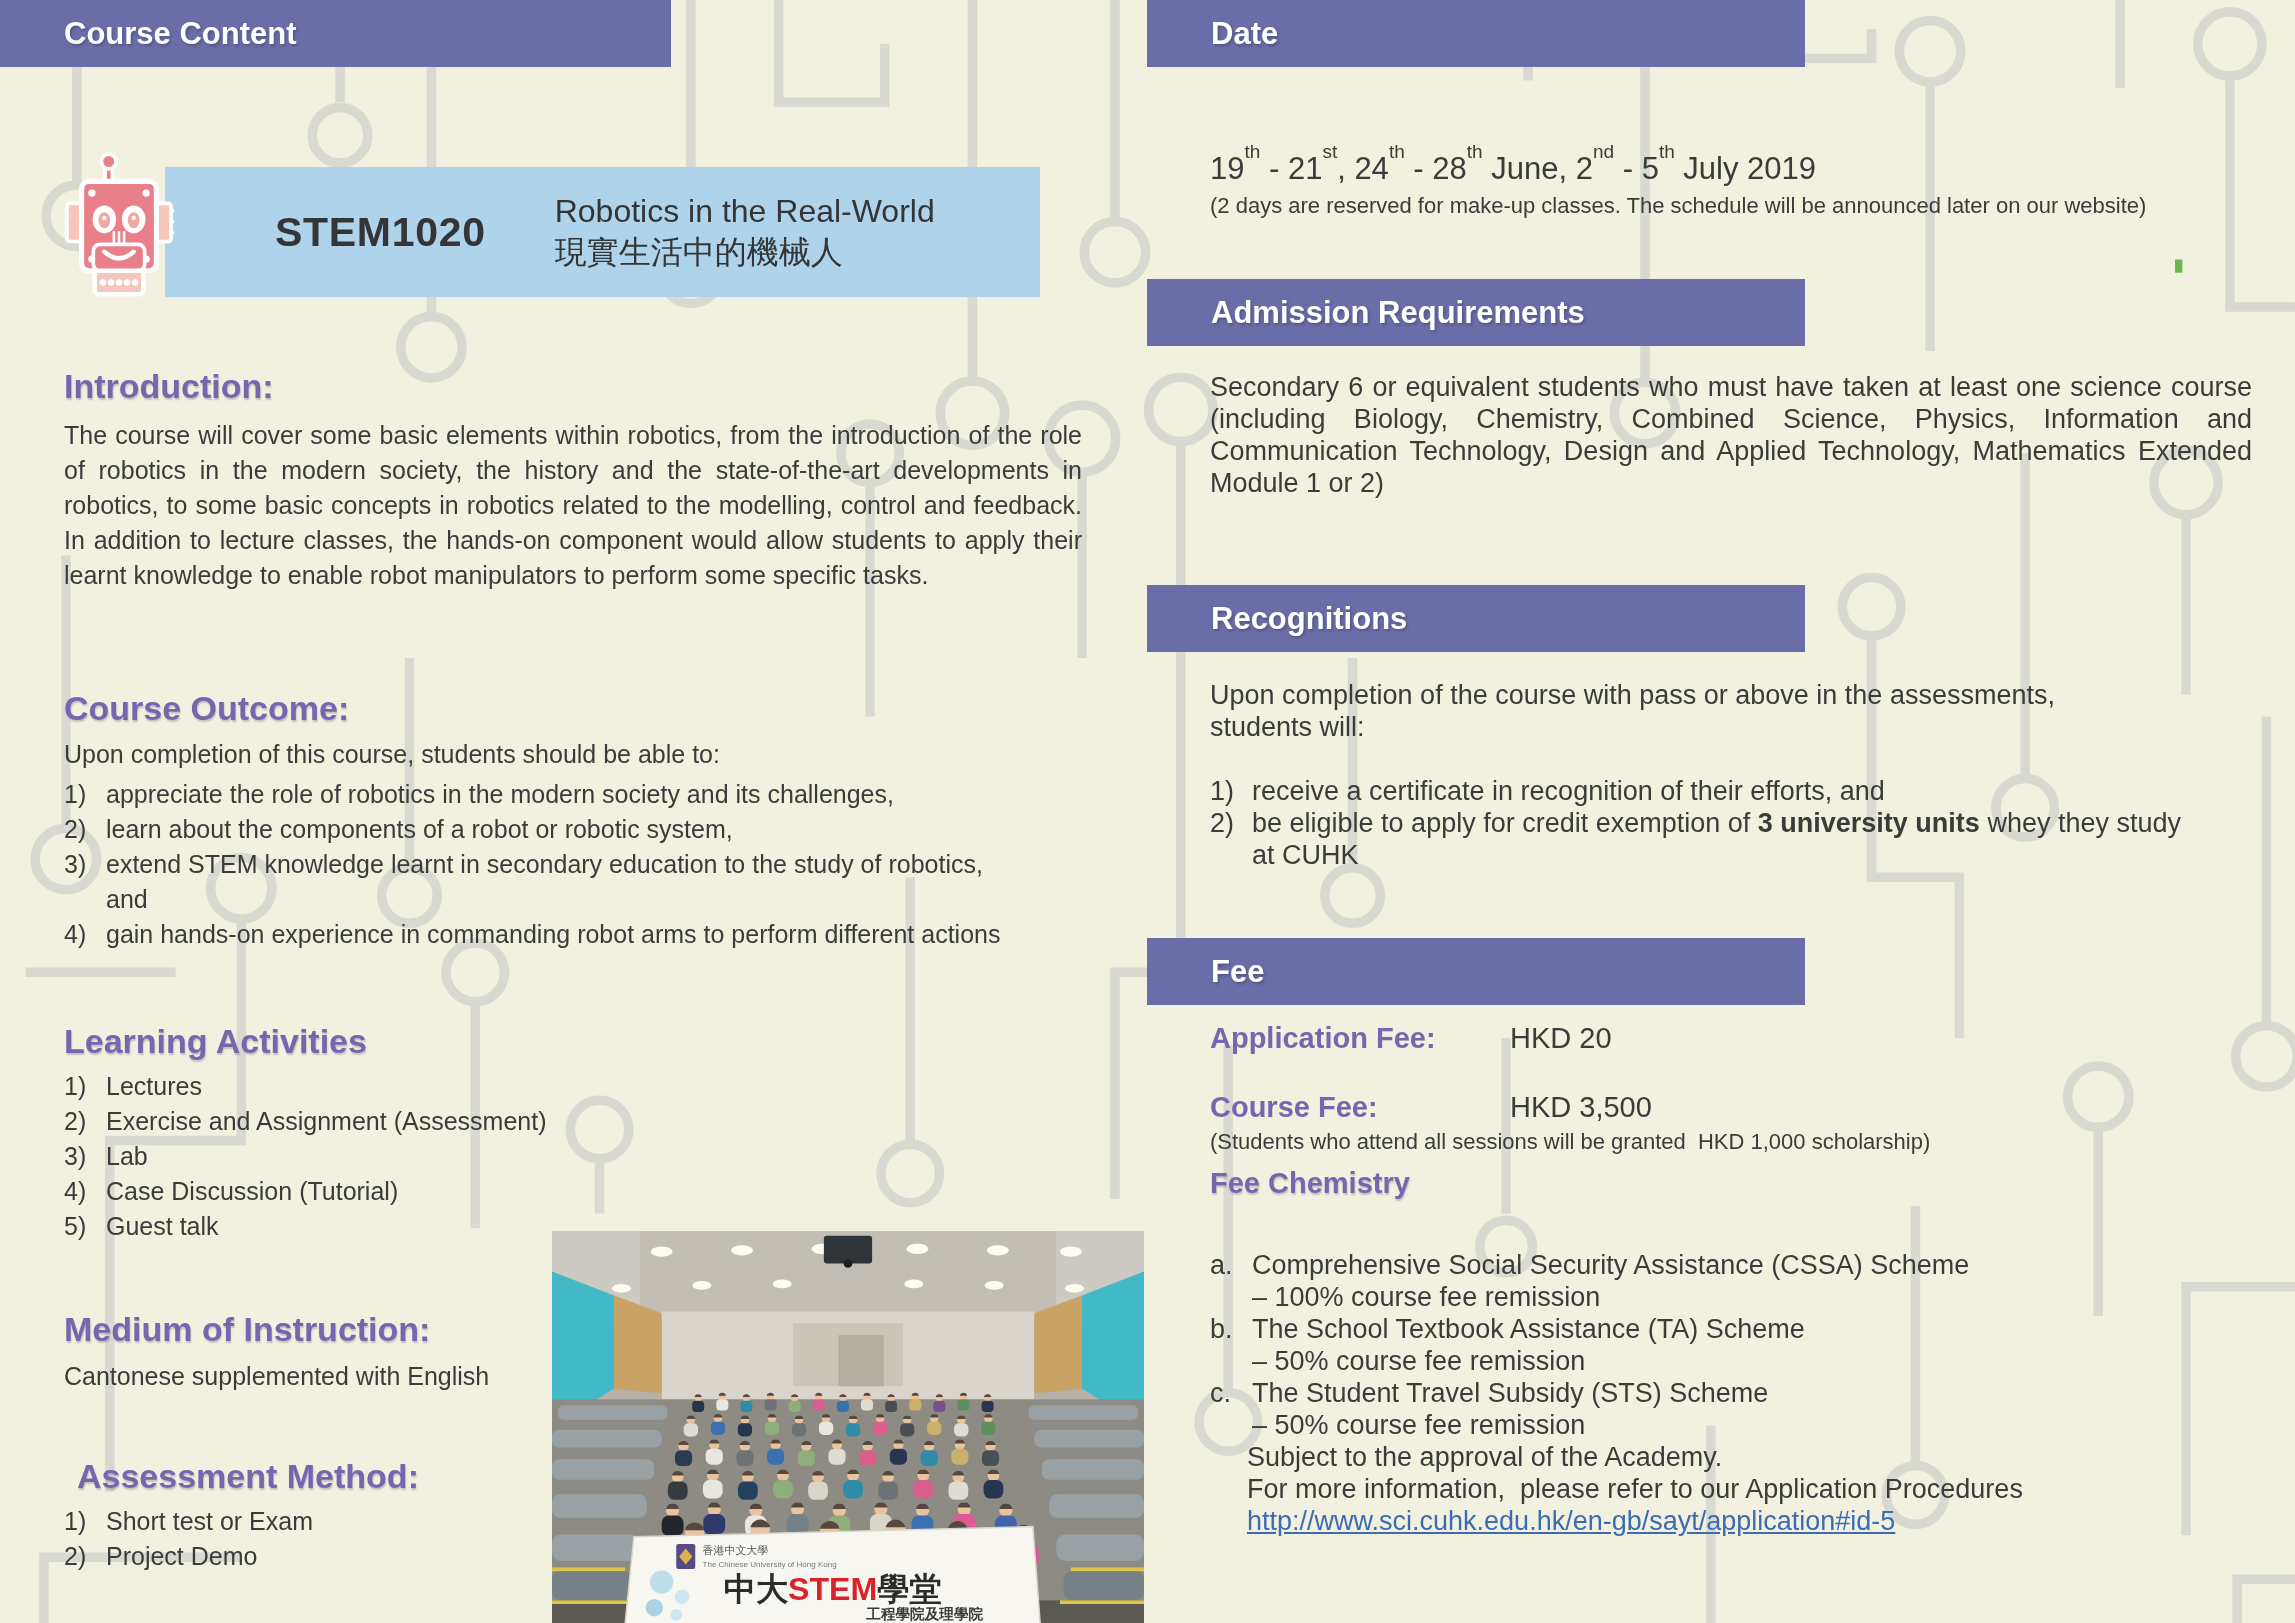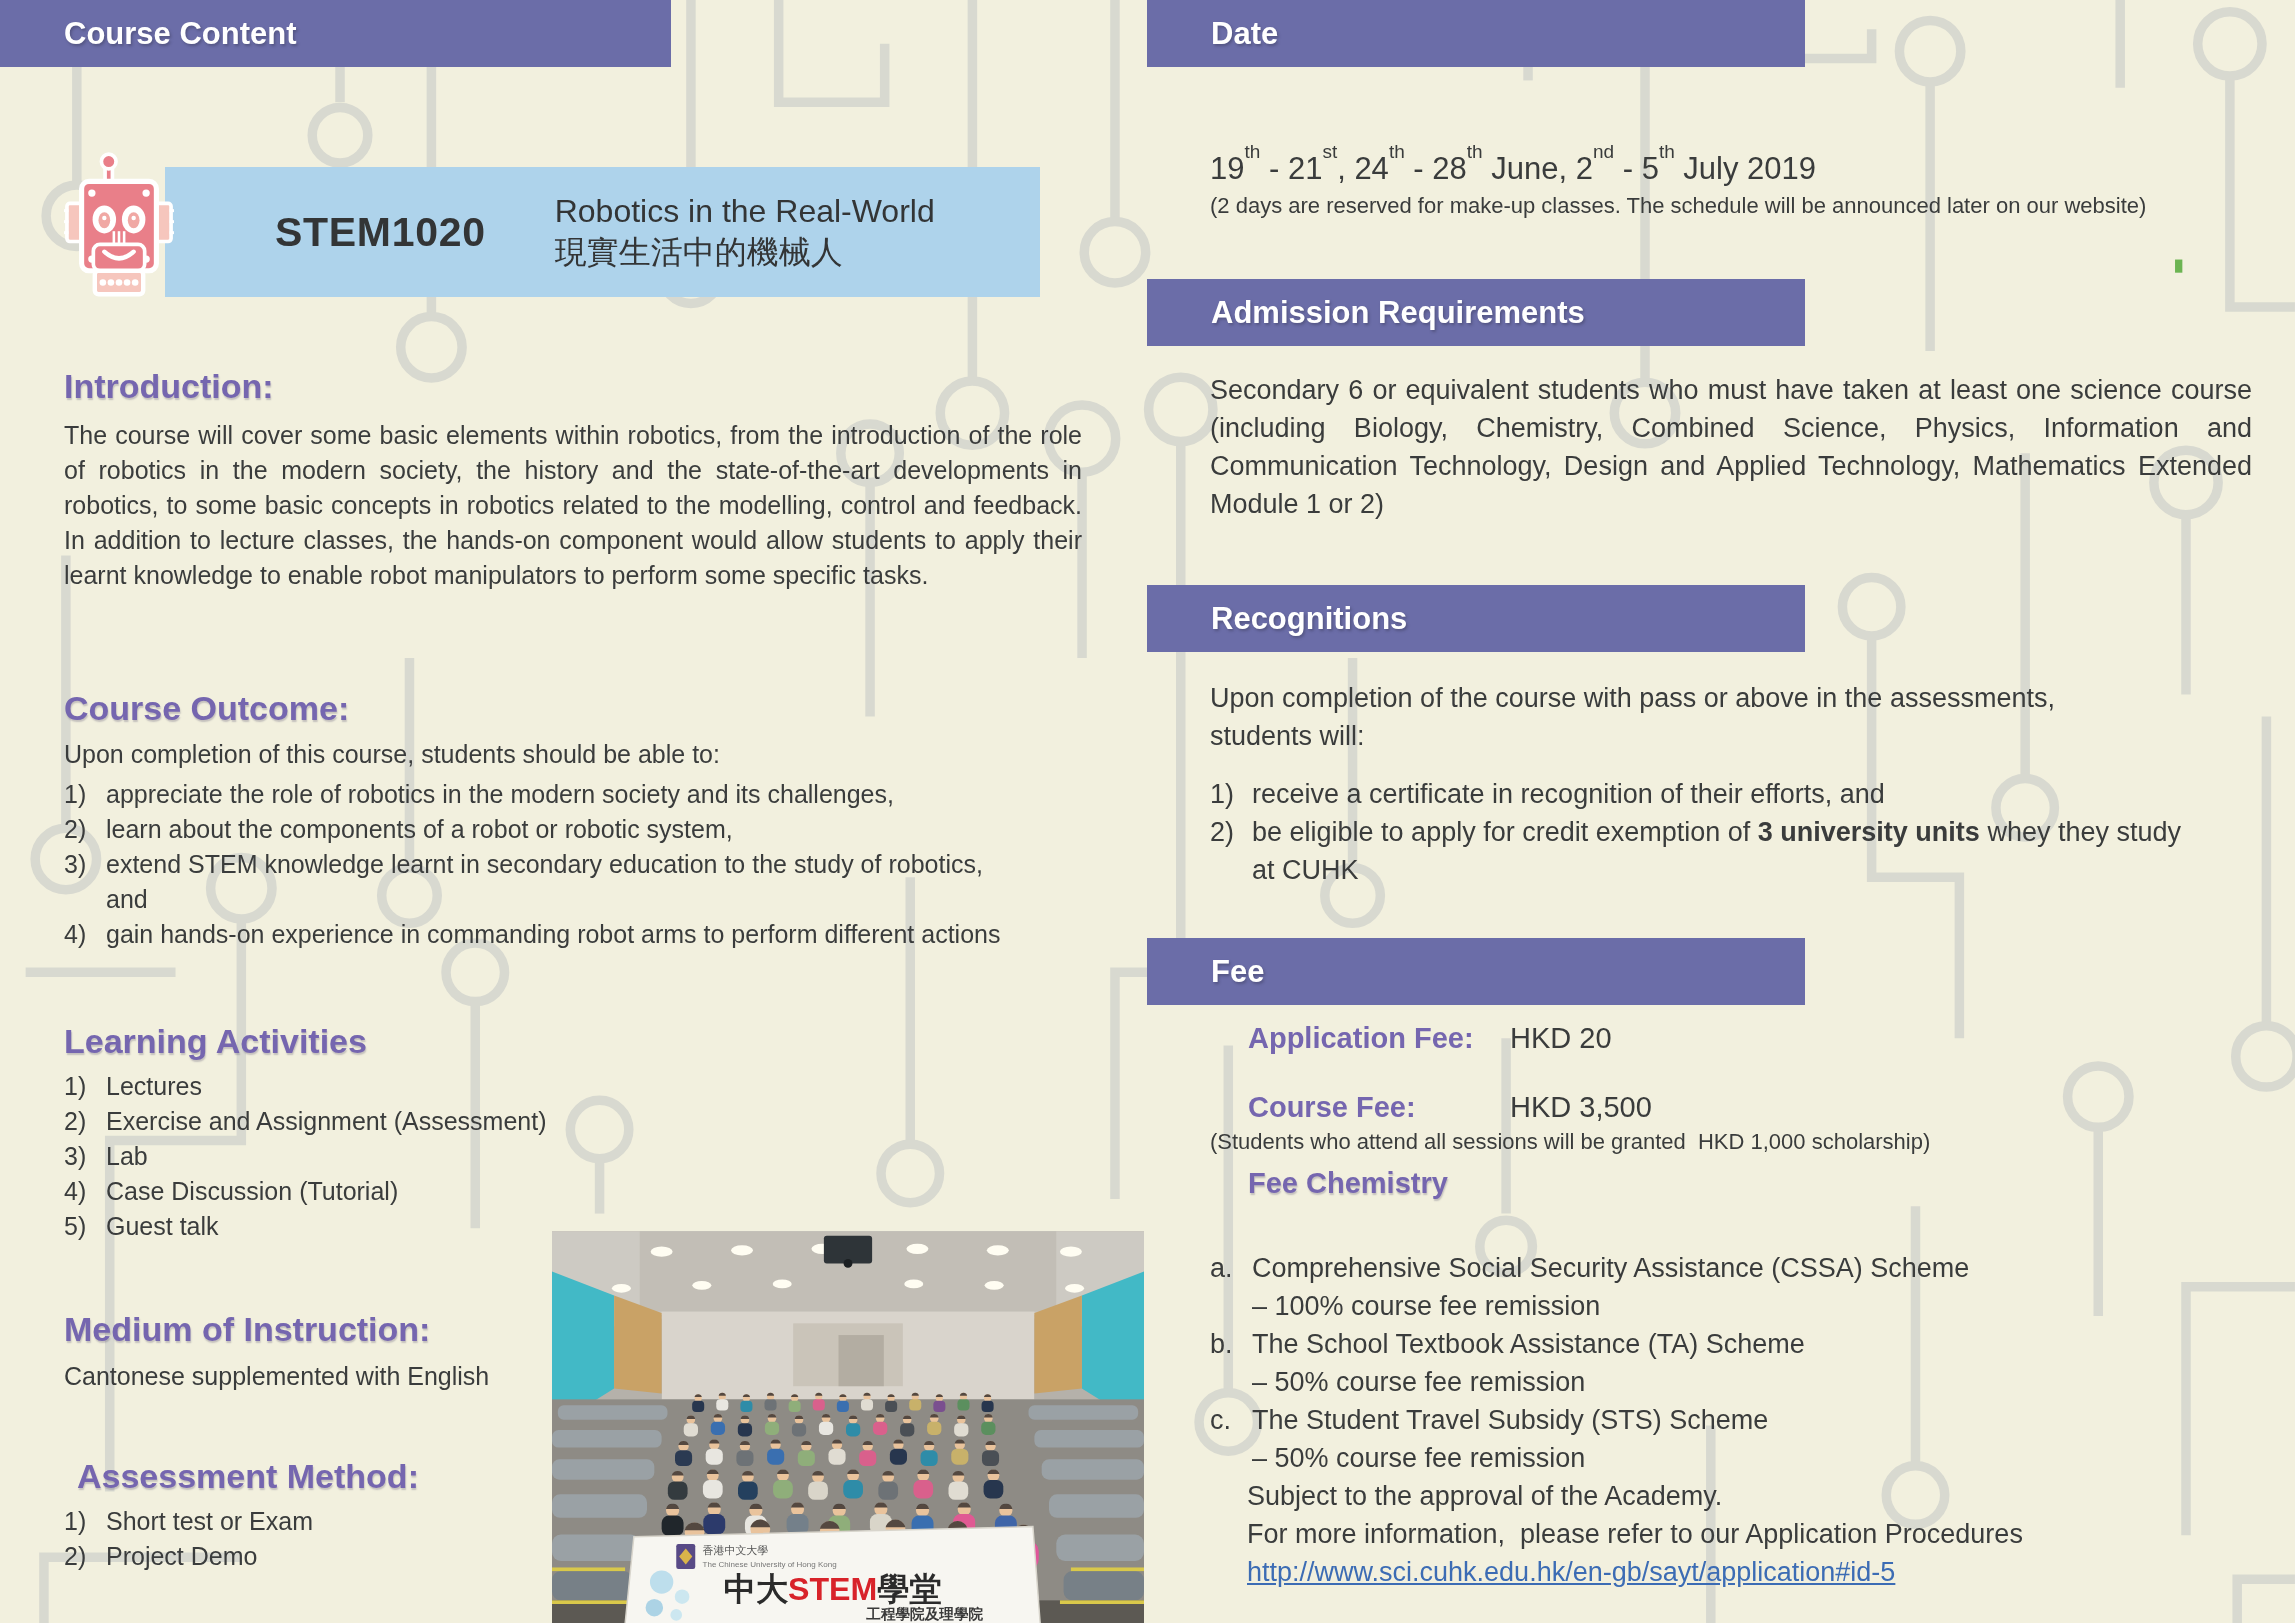--- a/index.html
+++ b/index.html
@@ -14,23 +14,23 @@
     font-weight:bold;font-size:31px;display:flex;align-items:center;
     box-sizing:border-box;padding-left:64px;z-index:2;
     text-shadow:1.5px 2.2px 2.9px rgba(40,40,60,.35);
   }
   .banner.bl{left:0;width:671px;}
   .banner.br{left:1147px;width:658px;}
   .h-purple{
     position:absolute;color:#7566af;font-weight:bold;font-size:34px;z-index:2;
     text-shadow:0.7px 1.5px 1.5px rgba(60,50,90,.25);
   }
-  .sub-purple{color:#7566af;font-weight:bold;font-size:29px;margin-left:38px;}
+  .sub-purple{color:#7566af;font-weight:bold;font-size:29px;}
   .body-l{position:absolute;left:64px;width:1018px;font-size:25px;line-height:35px;z-index:2;}
-  .body-r{position:absolute;left:1210px;width:1042px;font-size:27px;line-height:38px;z-index:2;}
+  .body-r{position:absolute;left:1210px;width:1042px;font-size:27px;line-height:32px;z-index:2;}
   .just{text-align:justify;}
   .item{position:relative;padding-left:42px;}
   .item .num{position:absolute;left:0;top:0;}
   .cont{padding-left:42px;}
   .pre{white-space:pre-wrap;}
   .bluebox{
     position:absolute;left:165px;top:167px;width:875px;height:130px;
     background:#aed3eb;z-index:1;display:flex;align-items:center;box-sizing:border-box;
   }
   .code{font-size:41px;font-weight:bold;color:#333536;margin-left:110px;letter-spacing:0.7px;}

